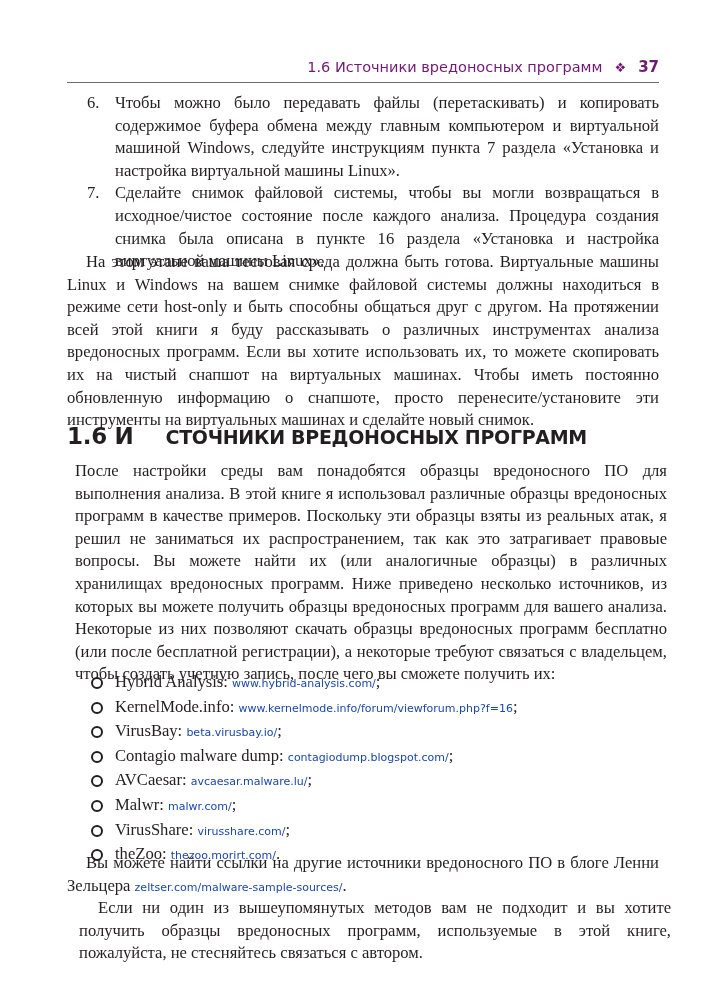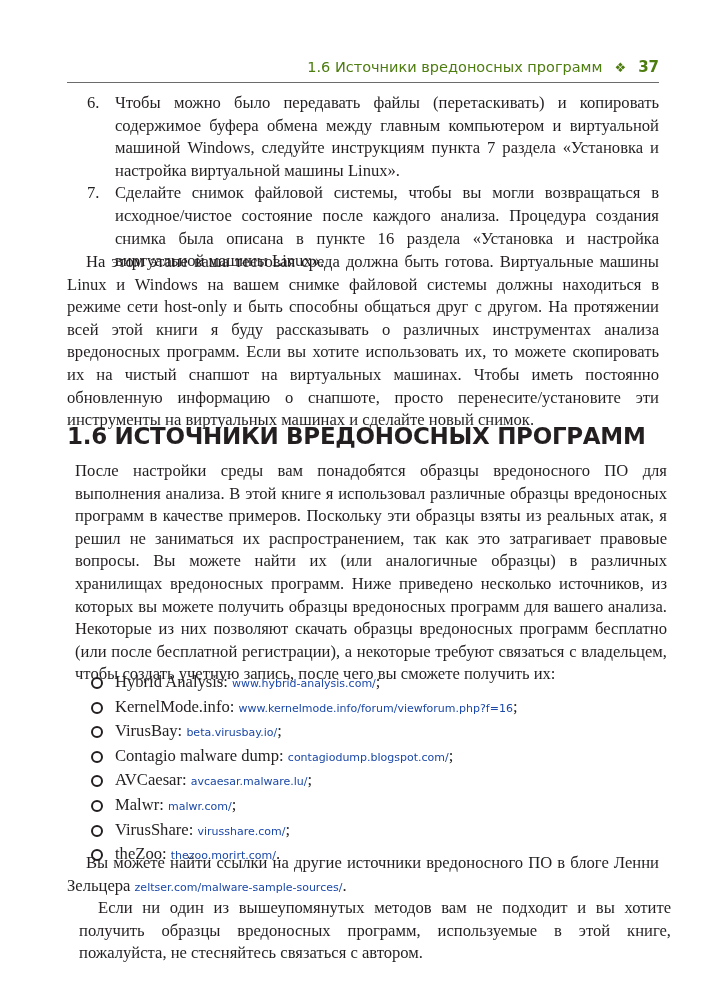--- a/index.html
+++ b/index.html
@@ -2,38 +2,38 @@
 <html><head>
 <meta charset="utf-8">
 <style>
   html, body { margin: 0; padding: 0; background: #ffffff; }
   body { width: 727px; height: 1000px; position: relative; overflow: hidden; color: #231f20; }
   .page { position: absolute; left: 67px; top: 0; width: 592px; }
   .running-head {
     position: absolute; top: 56px; left: 0; width: 592px; height: 26px;
     border-bottom: 1px solid #6b6b6b;
     font-family: "DejaVu Sans", sans-serif; font-size: 14.5px;
-    text-align: right; line-height: 22px; color: #4d7c0f;
+    text-align: right; line-height: 22px; color: #701a75;
   }
   .running-head .sep { display: inline-block; margin: 0 12px 0 12px; font-size: 13px; }
   .running-head .pnum { font-weight: bold; font-size: 15px; }
   .body-text {
     font-family: "Liberation Serif", serif; font-size: 16.6px; line-height: 22.6px;
     text-align: justify;
   }
   .num-list { position: absolute; top: 92px; left: 0; width: 592px; margin: 0; padding: 0; list-style: none; }
   .num-list li { position: relative; padding-left: 48px; }
   .num-list li .n { position: absolute; left: 20px; top: 0; }
   .para1 { position: absolute; top: 251px; left: 0; width: 592px; text-indent: 19px; margin: 0; }
   .h2 {
     position: absolute; top: 421px; left: 0; width: 592px; margin: 0;
     font-family: "DejaVu Sans", sans-serif; font-weight: bold; font-size: 23px; line-height: 30px;
     color: #231f20; letter-spacing: -0.3px;
   }
-  .h2 .sc { font-size: 23px; }
+  .h2 .sc { font-size: 19px; margin-left: 32px; }
   .para2 { position: absolute; top: 460px; left: 8px; width: 592px; margin: 0; }
   .bul-list { position: absolute; top: 671px; left: 0; width: 592px; margin: 0; padding: 0; list-style: none; }
   .bul-list li { position: relative; padding-left: 48px; text-align: left; }
   .bul-list li .b {
     position: absolute; left: 24px; top: 6px; width: 8px; height: 8px;
     border: 2.6px solid #231f20; border-radius: 50%;
   }
   .link { font-family: "DejaVu Sans", sans-serif; font-size: 11px; color: #1a47a8; text-decoration: none; cursor: pointer; }
   .para3 { position: absolute; top: 852px; left: 0; width: 592px; margin: 0; text-indent: 19px; }
   .para4 { position: absolute; top: 874px; left: 12px; width: 592px; margin: 0; text-indent: 19px; }

